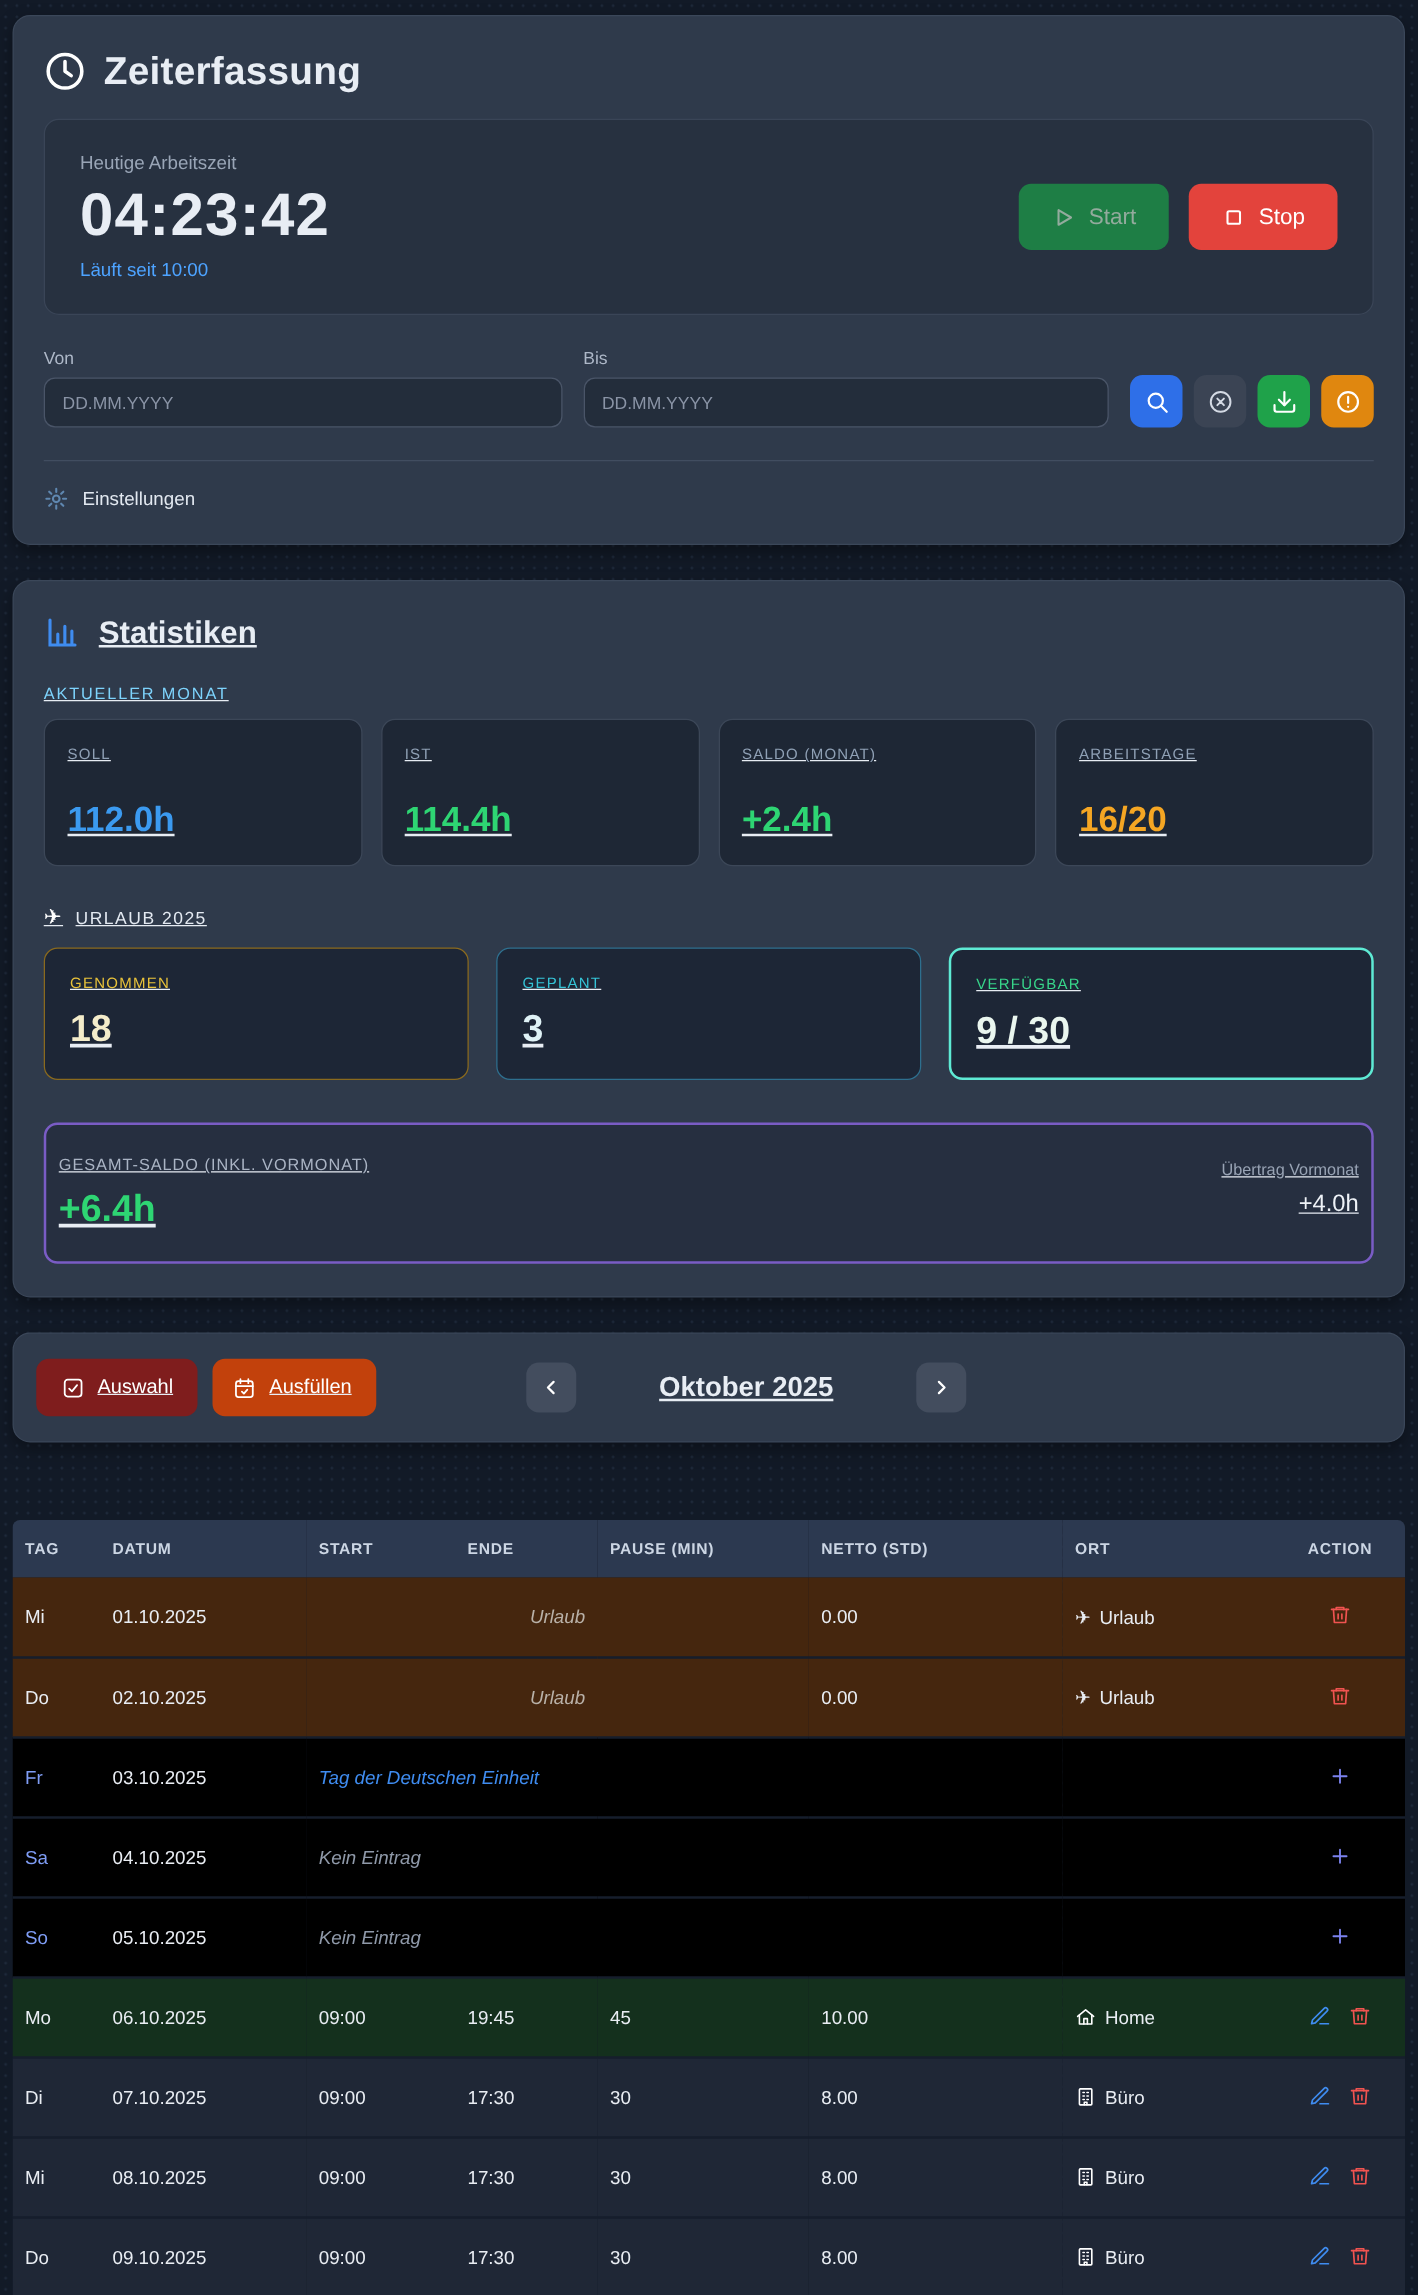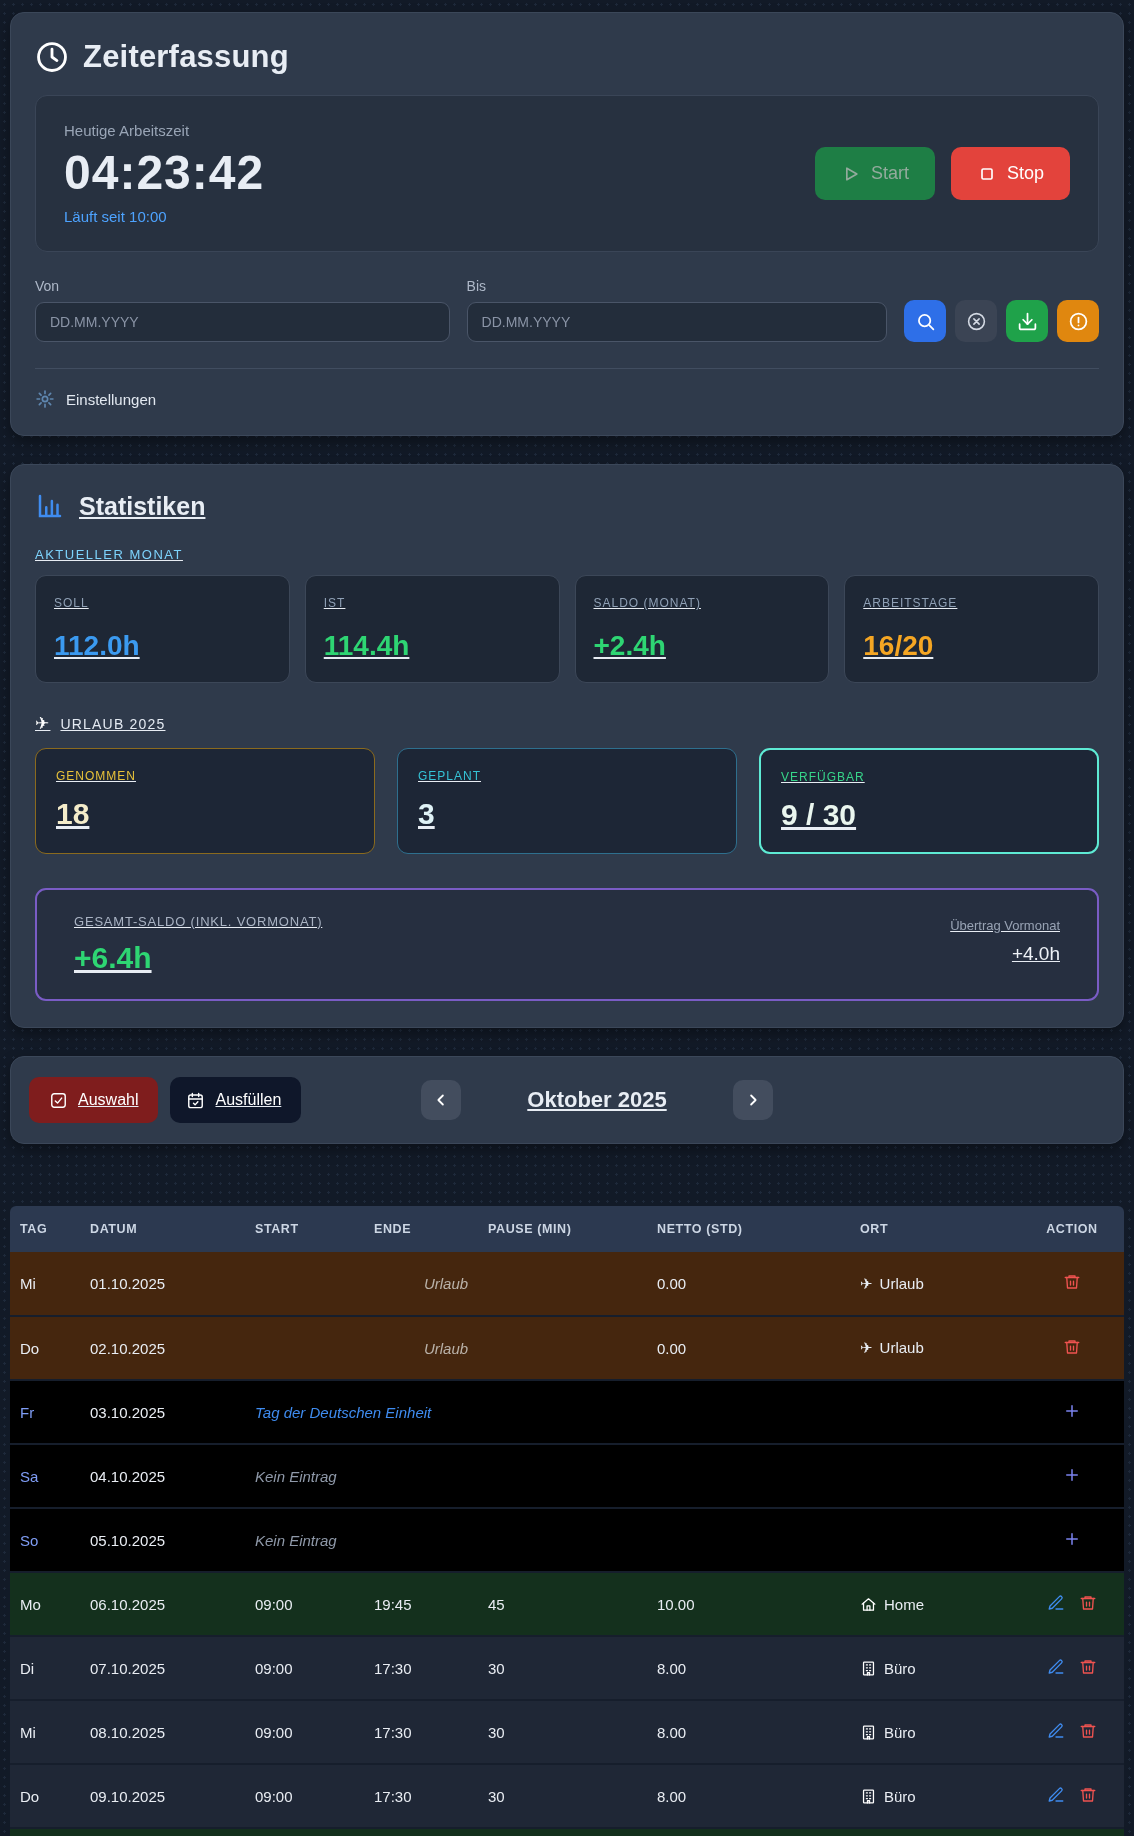--- a/index.html
+++ b/index.html
@@ -81,55 +81,55 @@
   .settings-row span{ font-size:15px; color:#e2e8f0; }
 
   
   .group-label{ margin-top:26px; color:#7dd3fc; font-size:13px; letter-spacing:1.5px; }
   .stat-grid{ display:grid; grid-template-columns:repeat(4,1fr); gap:15px; margin-top:13px; }
   .stat-tile{
     background:#1e2735; border:1px solid #3c4758; border-radius:11px;
     padding:20px 18px; min-height:100px;
   }
   .stat-tile .lbl{ color:#8fa0b5; font-size:12px; letter-spacing:1px; }
-  .stat-tile .val{ font-size:28px; font-weight:bold; margin-top:20px; }
+  .stat-tile .val{ font-size:28px; font-weight:bold; margin-top:30px; }
   .v-soll{ color:#3b9af0; } .v-ist{ color:#2ed573; } .v-saldo{ color:#2ed573; } .v-tage{ color:#f5a623; }
 
   .vacation-header{ display:flex; align-items:center; gap:10px; margin-top:30px;
     color:#e4eaf2; font-size:14px; letter-spacing:1.2px; }
   .vacation-header .glyph{ font-size:17px; color:#ffffff; }
   .vac-grid{ display:grid; grid-template-columns:repeat(3,1fr); gap:22px; margin-top:14px; }
   .vac-card{ background:#1d2636; border-radius:11px; padding:20px 20px; min-height:104px; }
   .vac-card .lbl{ font-size:12px; letter-spacing:1px; }
   .vac-card .val{ font-size:30px; font-weight:bold; margin-top:14px; }
   .vac-genommen{ border:1px solid #8a6a1e; } .vac-genommen .lbl{ color:#e8c23a; } .vac-genommen .val{ color:#f4ecca; }
   .vac-geplant{ border:1px solid #2e6f8e; } .vac-geplant .lbl{ color:#35c3d6; } .vac-geplant .val{ color:#dff2f6; }
   .vac-verfuegbar{ border:2px solid #5eead4; } .vac-verfuegbar .lbl{ color:#37d58a; } .vac-verfuegbar .val{ color:#eaf6ef; }
 
   .total-card{
     margin-top:34px; background:#262f40; border:2px solid #7a5cc5; border-radius:11px;
-    padding:24px 37px; display:flex; align-items:flex-start; justify-content:space-between;
+    padding:24px 10px; display:flex; align-items:flex-start; justify-content:space-between;
     min-height:110px;
   }
   .total-card .lbl{ color:#aab4c4; font-size:13px; letter-spacing:.8px; }
   .total-card .big{ color:#2ed573; font-size:30px; font-weight:bold; margin-top:12px; }
   .total-card .right{ text-align:right; }
   .total-card .carry-lbl{ color:#98a3b4; font-size:13px; margin-top:4px; }
   .total-card .carry-val{ color:#eef2f7; font-size:19px; margin-top:10px; }
 
   
   .toolbar{ margin-top:28px; padding:20px 18px; display:flex; align-items:center; }
   .tb-btn{
     display:inline-flex; align-items:center; gap:10px; border:none; border-radius:10px;
     cursor:pointer; font-family:inherit; font-size:16px; color:#ffffff;
     height:46px; padding:0 20px;
   }
   .tb-btn svg{ width:19px; height:19px; stroke:#ffffff; }
   .tb-auswahl{ background:#7f1d1d; }
-  .tb-ausfuellen{ background:#0f172a; margin-left:12px;padding-left:16px; }
+  .tb-ausfuellen{ background:#c2410c; margin-left:12px;padding-left:16px; }
   .month-nav{ display:flex; align-items:center; gap:14px; margin-left:auto; margin-right:332px; }
   .nav-btn{ width:40px; height:40px; border:none; border-radius:10px; background:#434d5e;
     cursor:pointer; display:flex; align-items:center; justify-content:center; }
   .nav-btn svg{ width:18px; height:18px; stroke:#ffffff; }
   .month-title{ font-size:22px; font-weight:bold; width:244px; text-align:center; }
 
   
   .entries-wrap{ margin-top:62px; border-radius:6px; overflow:hidden; }
   table.entries{ width:1114px; border-collapse:collapse; table-layout:fixed; }
   thead th{

